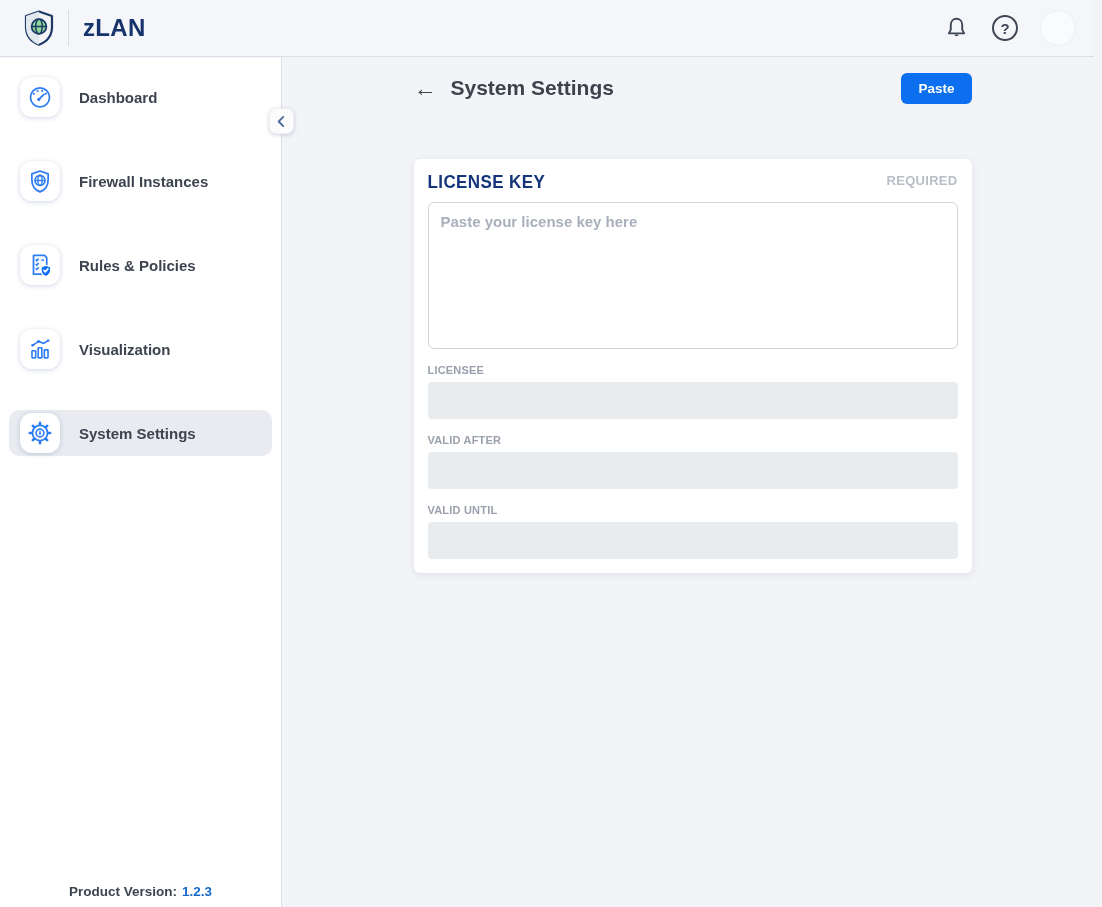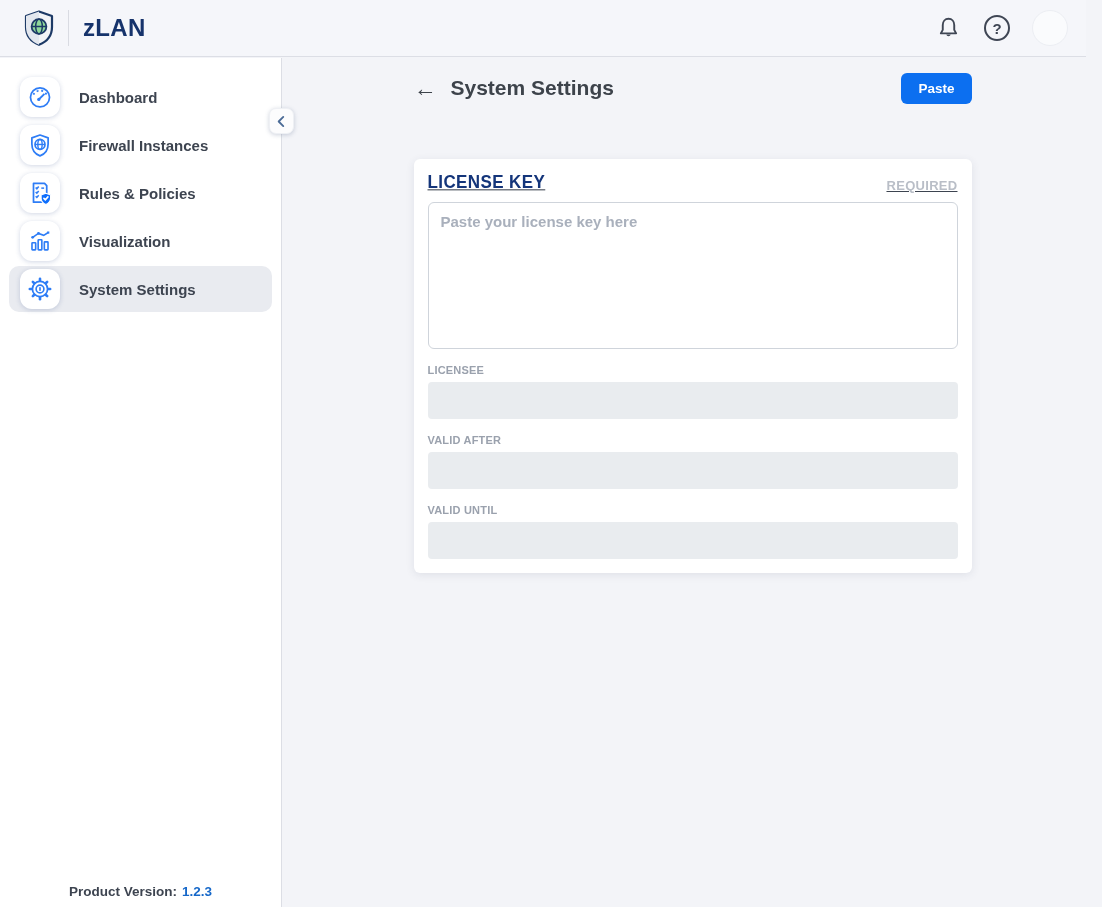--- a/index.html
+++ b/index.html
@@ -7,21 +7,21 @@
   body {
     font-family: "Liberation Sans", sans-serif;
     background: #f3f4f8;
     position: relative;
     overflow: hidden;
     color: #3d4450;
   }
 
   
   .topbar {
-    position: absolute; top: 0; left: 0; right: 16px; height: 57px;
+    position: absolute; top: 0; left: 0; right: 8px; height: 57px;
     background: #f5f6fa;
     border-bottom: 1px solid #dcdee5;
     display: flex; align-items: center;
     padding: 0 18px;
     z-index: 10;
   }
   .logo-box { width: 42px; height: 42px; display: flex; align-items: center; justify-content: center; }
   .topbar-divider { width: 1px; height: 36px; background: #d9dbe2; margin: 0 14px 0 8px; }
   .brand {
     font-size: 24px; font-weight: 800; color: #16336b; letter-spacing: 0.3px;
@@ -38,21 +38,21 @@
     background: #fafbfd; border: 1px solid #eceef3;
   }
 
   
   .sidebar {
     position: absolute; top: 58px; left: 0; bottom: 0; width: 282px;
     background: #ffffff;
     border-right: 1px solid #dcdee5;
     z-index: 5;
   }
-  .nav { padding-top: 15px; display: flex; flex-direction: column; }
+  .nav { padding-top: 15px; display: flex; flex-direction: column; gap: 36px; }
   .nav-item {
     display: flex; align-items: center;
     height: 46px; margin: 1px 9px;
     padding-left: 11px;
     border-radius: 10px;
     cursor: pointer;
   }
   .nav-item.active { background: #e9ebf0; }
   .icon-box {
     width: 40px; height: 40px; border-radius: 12px;
@@ -111,21 +111,21 @@
   }
 
   
   .card {
     margin-top: 55px;
     background: #ffffff;
     border-radius: 6px;
     box-shadow: 0 2px 8px rgba(50, 60, 90, 0.10);
     padding: 14px;
   }
-  .card-head { display: flex; align-items: flex-end; justify-content: space-between; text-decoration: underline; }
+  .card-head { display: flex; align-items: flex-start; justify-content: space-between; }
   .card-title {
     font-size: 17px; font-weight: 900; color: #14357a;
     letter-spacing: 0.4px; text-transform: uppercase;
     transform: scaleY(1.05);
   }
   .required-badge {
     font-size: 13px; font-weight: 700; color: #b9bec7; letter-spacing: 0.3px;
   }
   .license-textarea {
     display: block;

